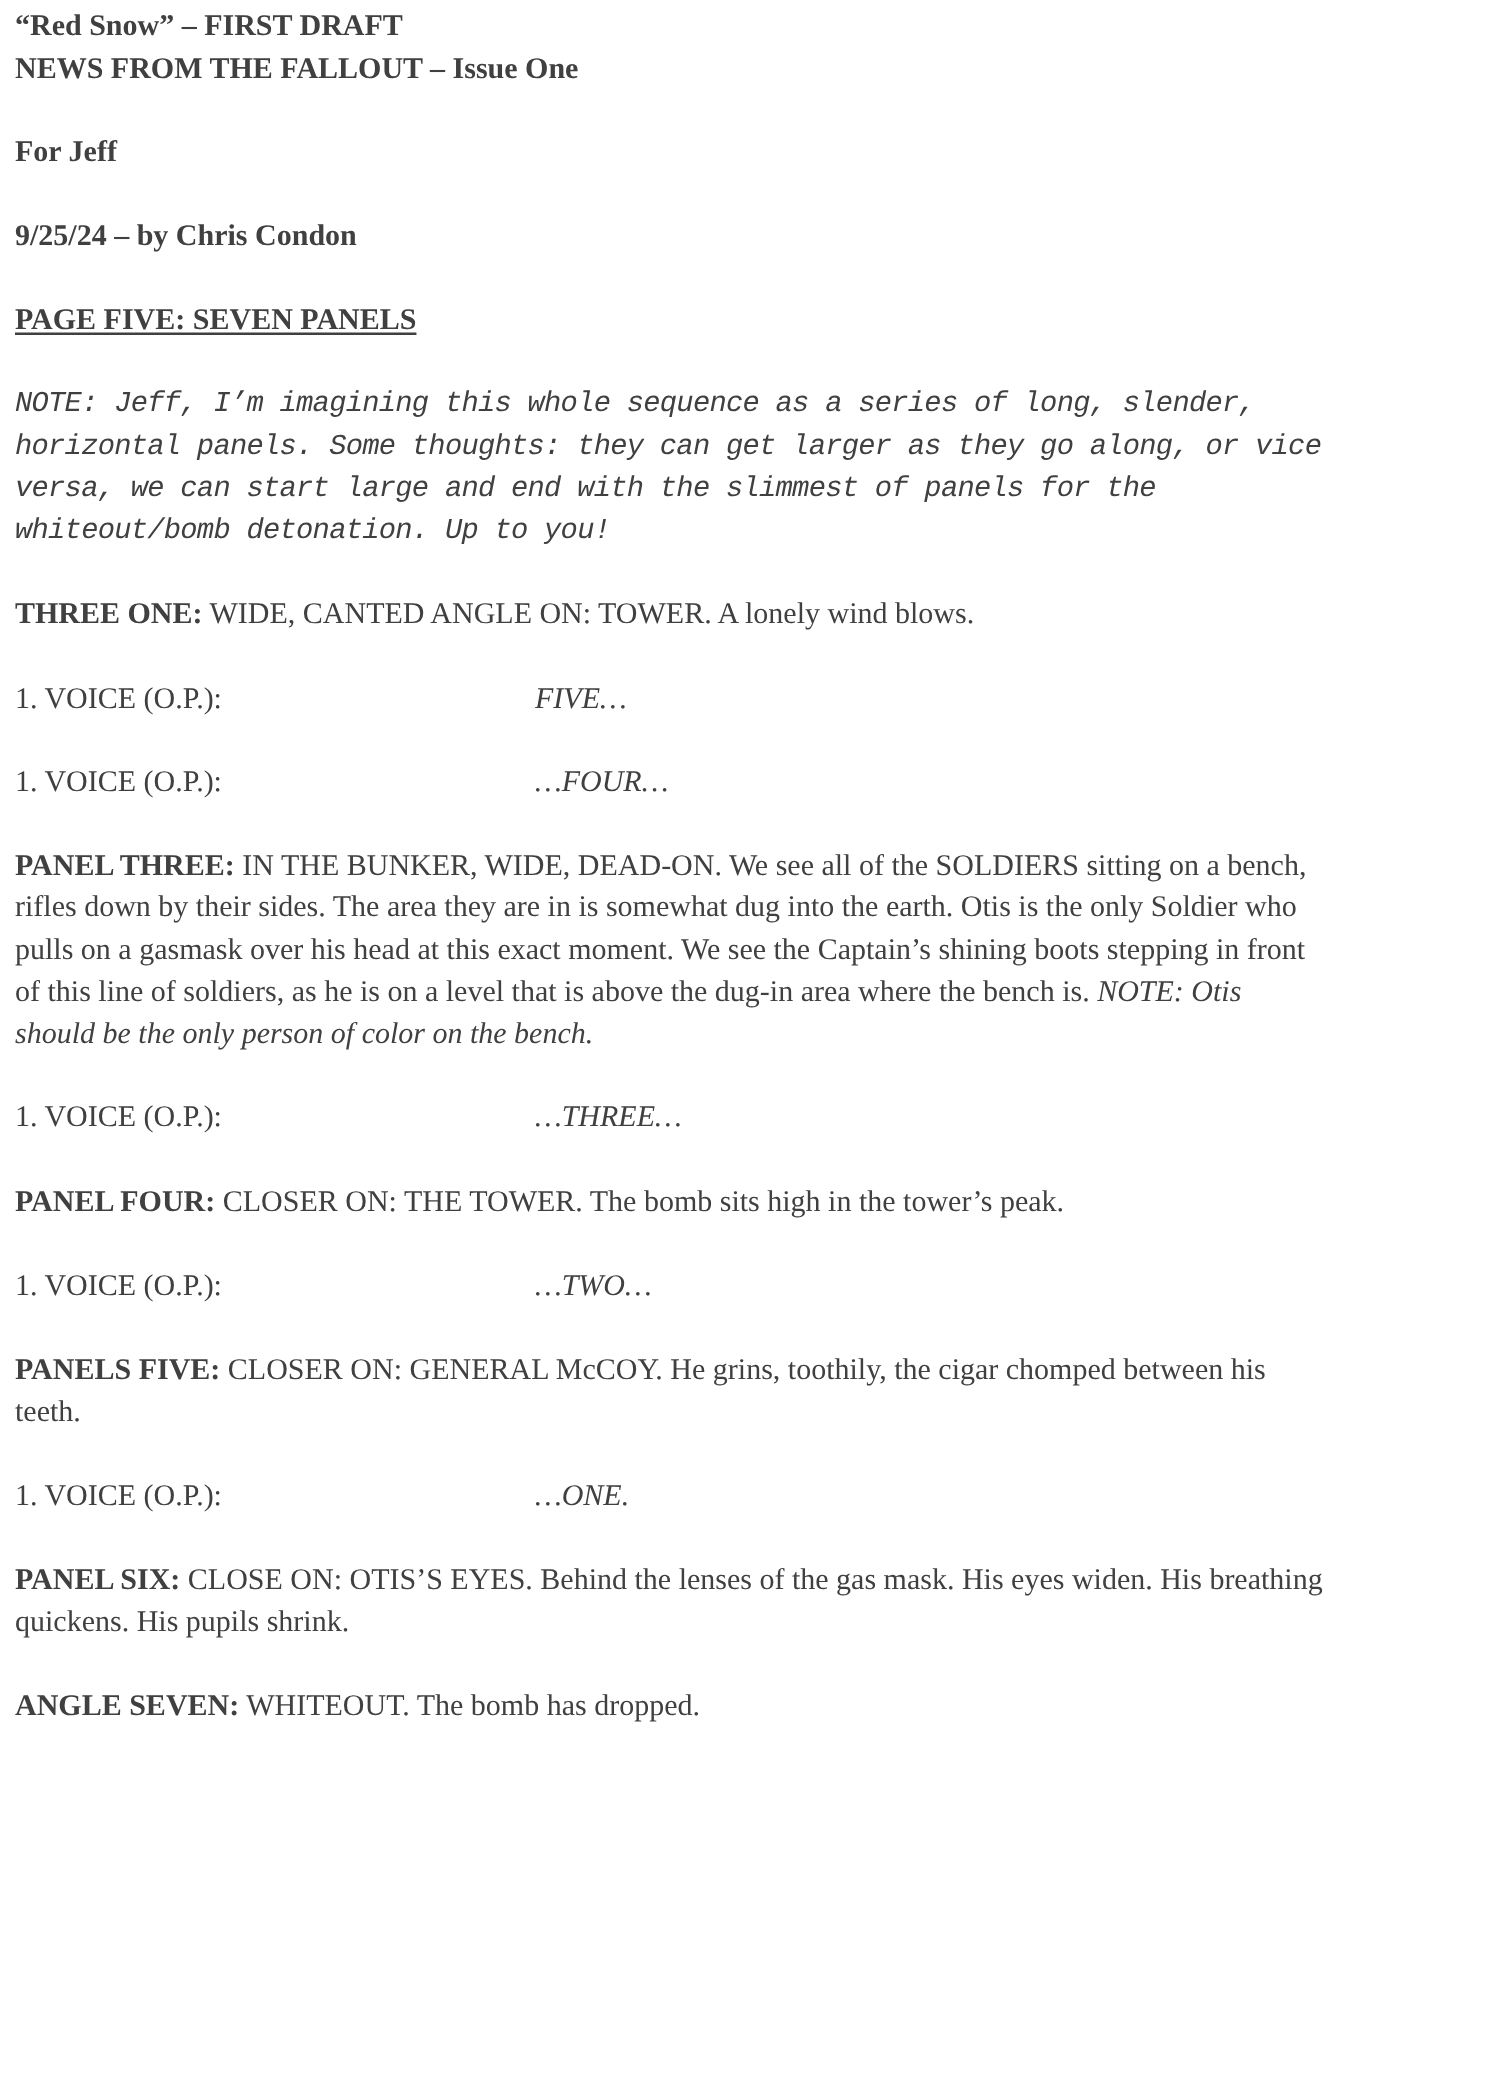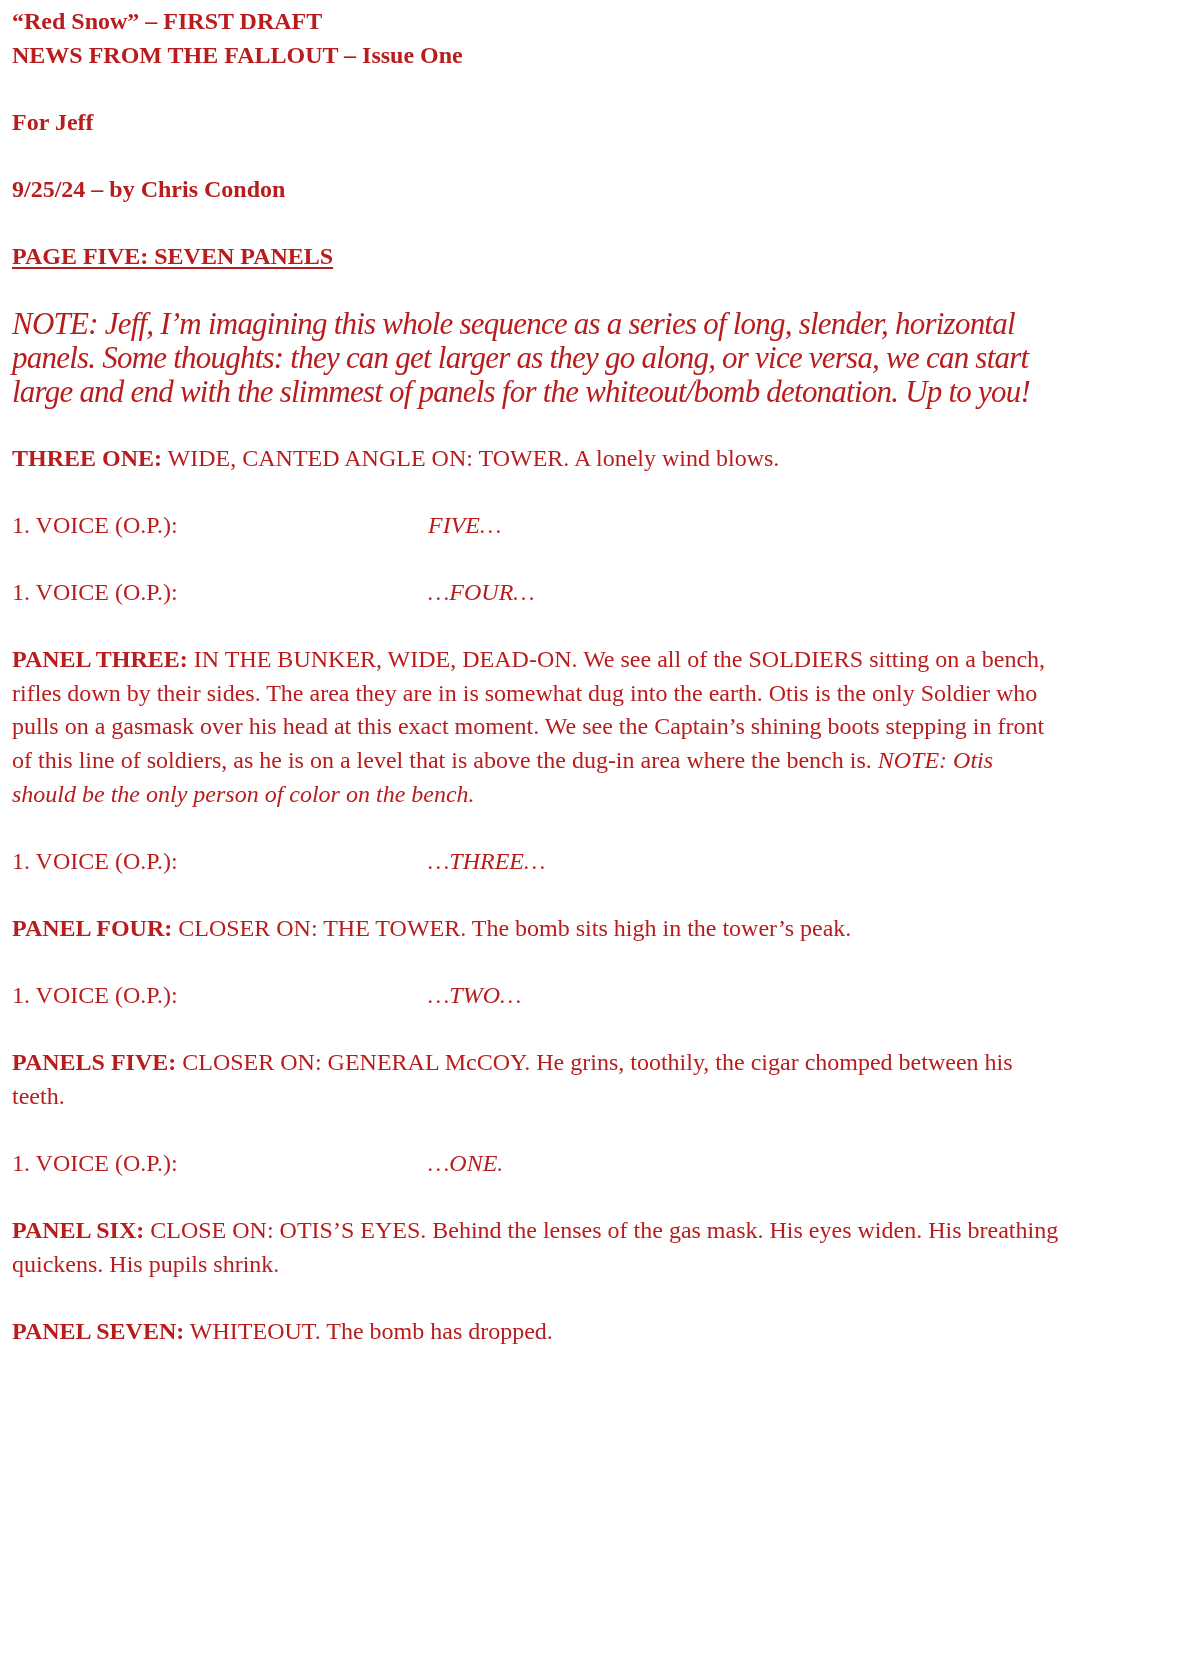--- a/index.html
+++ b/index.html
@@ -2,32 +2,32 @@
 <html><head>
 <meta charset="utf-8">
 <style>
   html, body { margin: 0; padding: 0; background: #ffffff; }
   .page {
     position: relative;
     width: 1200px;
     height: 1677px;
     box-sizing: border-box;
     background: #ffffff;
-    color: #b91c1c;
+    color: #404040;
     font-family: "Liberation Serif", "DejaVu Serif", serif;
     font-size: 24px;
     line-height: 33.6px;
     padding: 5px 138px 0 12px;
     overflow: hidden;
   }
   p { margin: 0 0 33.6px 0; }
   .b { font-weight: bold; }
   .i { font-style: italic; }
   .u { text-decoration: underline; text-decoration-thickness: 2px; text-underline-offset: 3px; text-align: right; }
-  .note { letter-spacing: -0.025em; font-size: 31px; }
+  .note { letter-spacing: -0.025em; font-size: 23px; font-family: Liberation Mono, monospace; }
   .voice { display: flex; margin-top: 18px; }
   .voice .speaker { flex: none; width: 416px; }
   .voice .dialogue { font-style: italic; }
 </style>
 </head>
 <body>
 
 <div class="page">
 
   <p class="b"><span>“Red Snow” – FIRST DRAFT</span><br><span>NEWS FROM THE FALLOUT – Issue One</span></p>
@@ -69,15 +69,15 @@
 
   <p><span class="b">PANELS FIVE:</span> <span>CLOSER ON: GENERAL McCOY. He grins, toothily, the cigar chomped between his teeth.</span></p>
 
   <p class="voice">
       <span class="speaker">1. VOICE (O.P.):</span>
       <span class="dialogue">…ONE.</span>
     </p>
 
   <p><span class="b">PANEL SIX:</span> <span>CLOSE ON: OTIS’S EYES. Behind the lenses of the gas mask. His eyes widen. His breathing quickens. His pupils shrink.</span></p>
 
-  <p><span class="b">PANEL SEVEN:</span> <span>WHITEOUT. The bomb has dropped.</span></p>
+  <p><span class="b">ANGLE SEVEN:</span> <span>WHITEOUT. The bomb has dropped.</span></p>
 
 </div>
 
 </body></html>

